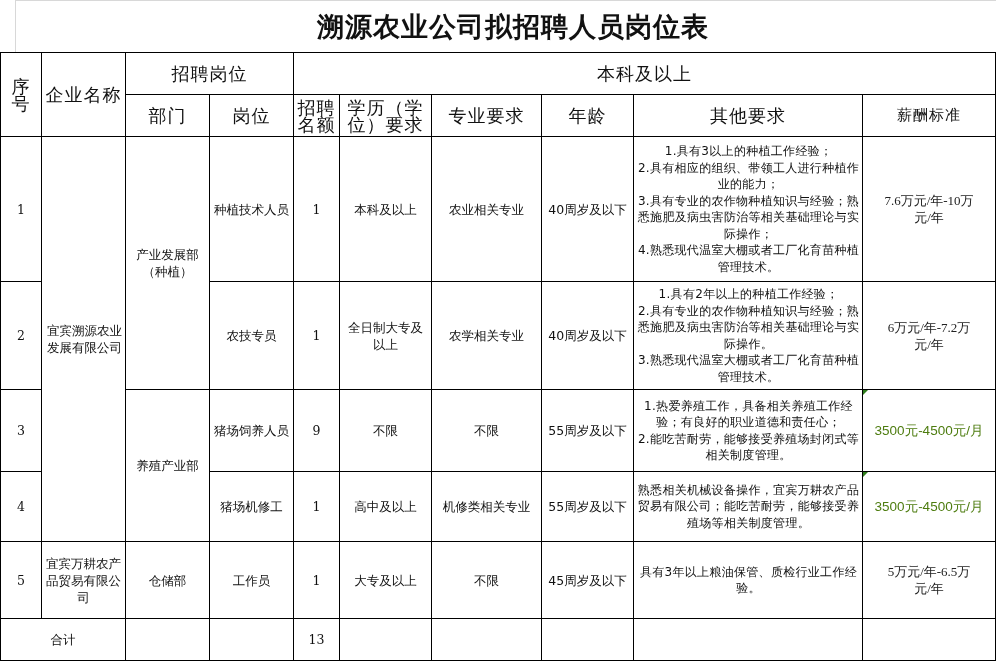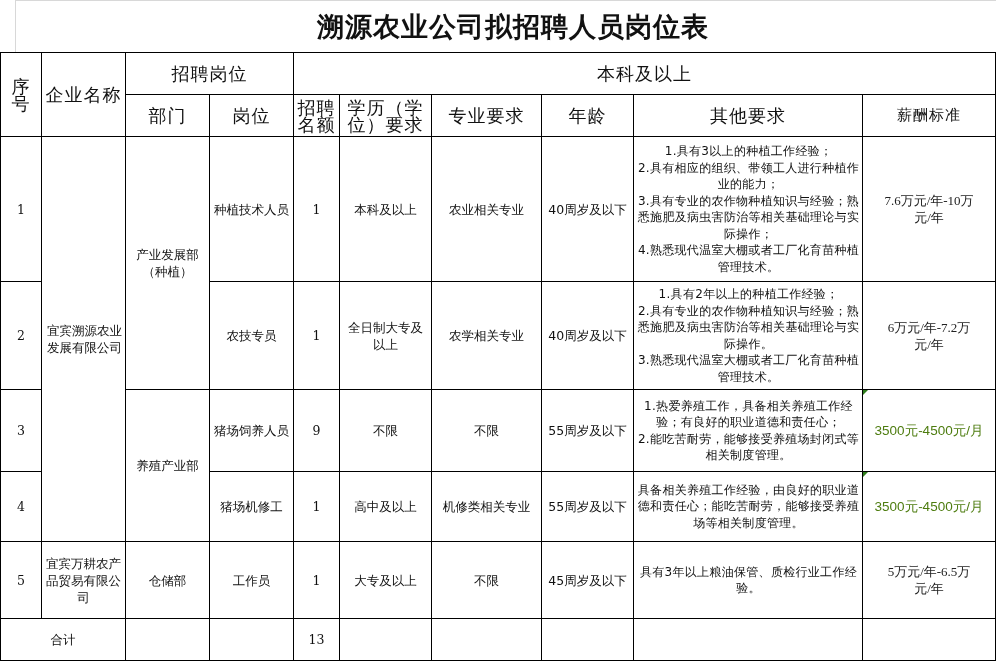--- a/index.html
+++ b/index.html
@@ -116,21 +116,21 @@
     </tr>
 
     <tr style="height:70px">
       <td class="num">4</td>
       <td>猪场机修工</td>
       <td class="num">1</td>
       <td>高中及以上</td>
       <td style="padding:0 1px;">机修类相关专业</td>
       <td>55周岁及以下</td>
       <td class="other">
-        <span class="line">具备相关养殖工作经验，由良好的职业道德和责任心；能吃苦耐劳，能够接受养殖场等相关制度管理。</span>
+        <span class="line">熟悉相关机械设备操作，宜宾万耕农产品贸易有限公司；能吃苦耐劳，能够接受养殖场等相关制度管理。</span>
       </td>
       <td class="salary-sans">
         <span class="tri"></span>
         <span>3500元-4500元/月</span>
       </td>
     </tr>
 
     <tr style="height:77px">
       <td class="num">5</td>
       <td style="padding:0 3px;">宜宾万耕农产品贸易有限公司</td>

